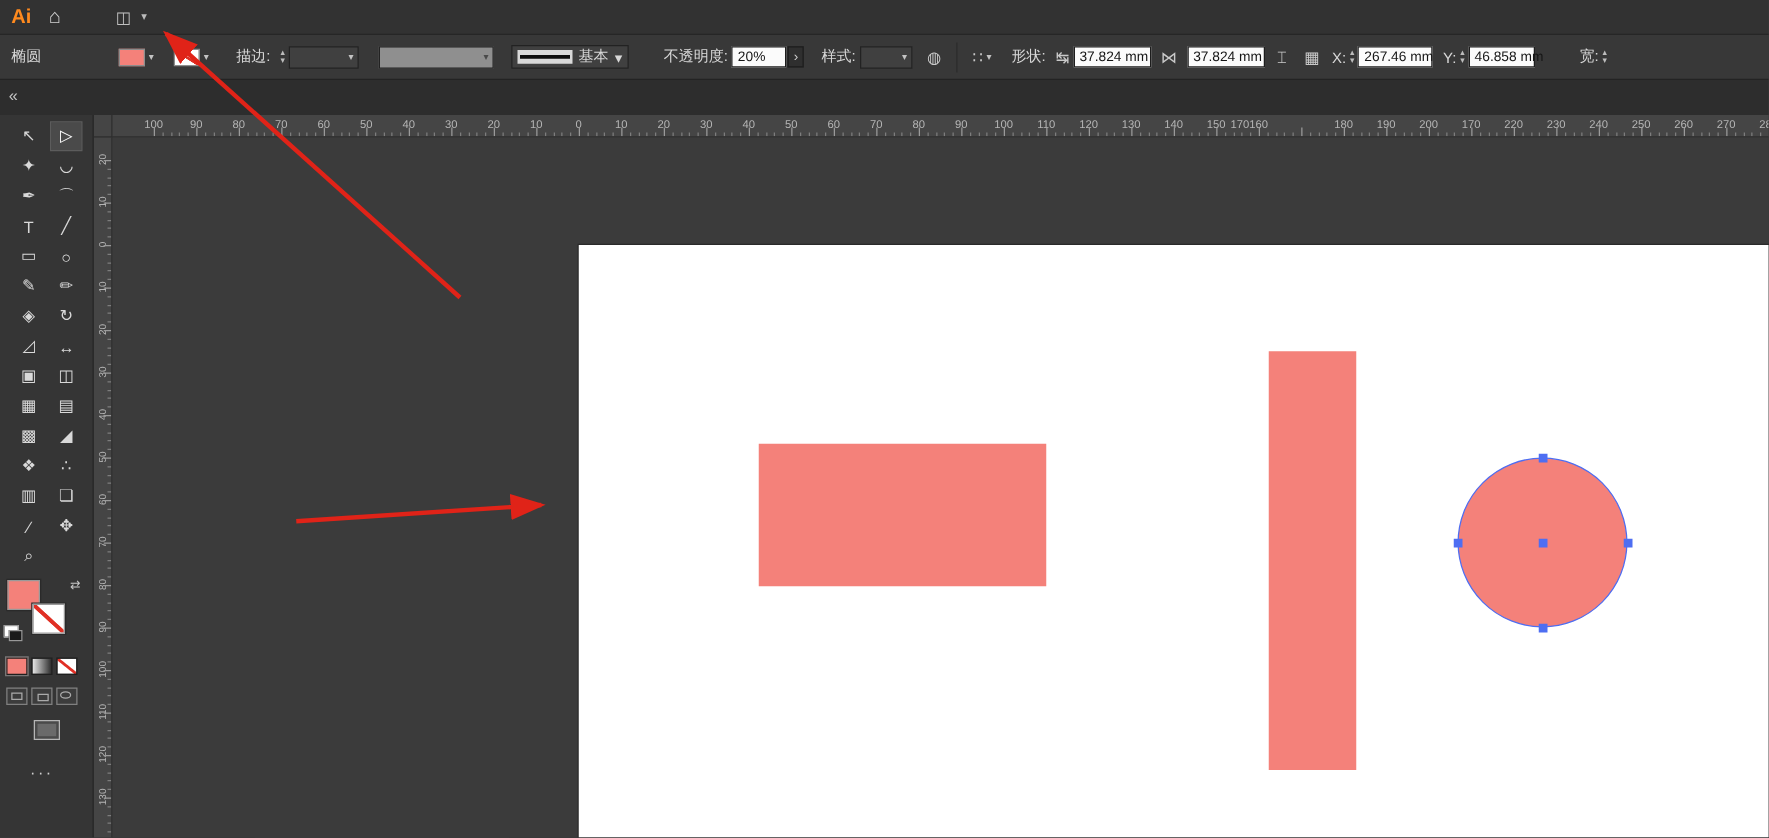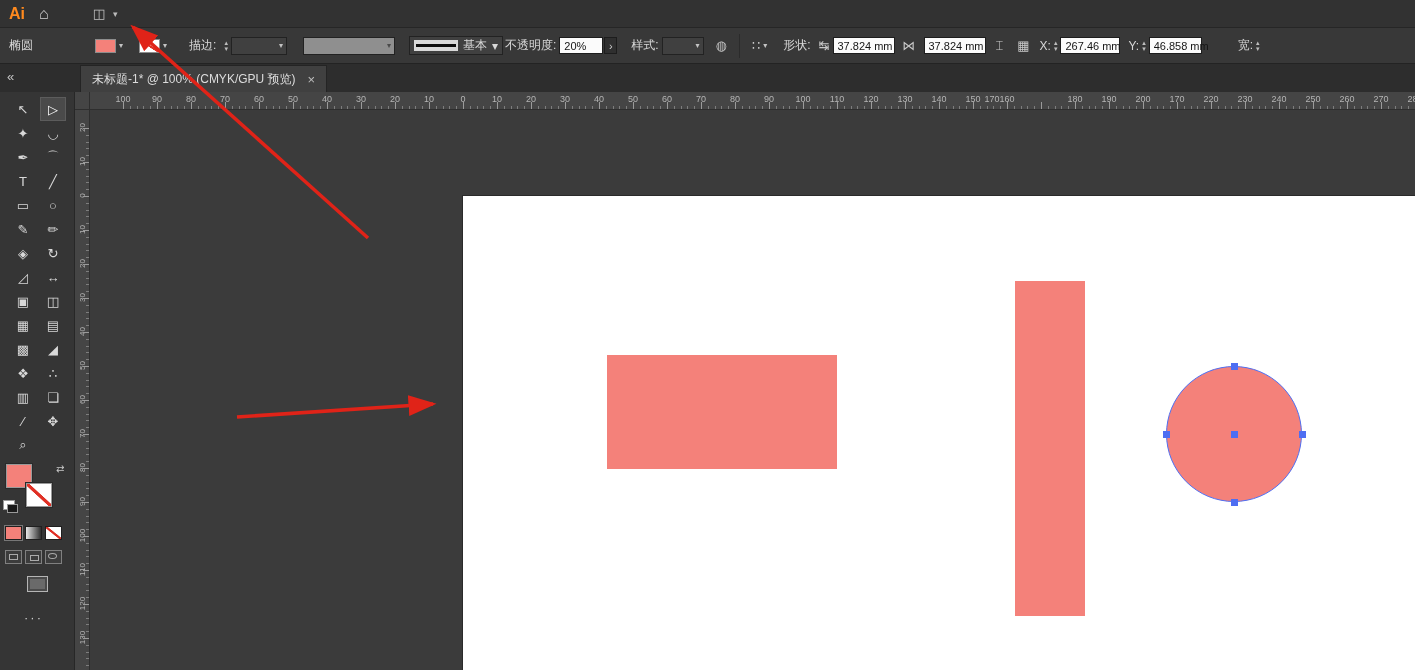--- a/index.html
+++ b/index.html
@@ -11,21 +11,21 @@
   .menubar{position:absolute;top:0;left:0;width:1415px;height:28px;background:#323232;border-bottom:1px solid #262626;display:flex;align-items:center;font-size:13px;color:#e2e2e2;z-index:6}
   .ai-logo{font-weight:bold;font-size:16px;margin:0 8px 0 9px;letter-spacing:0}
   .home-icon{font-size:16px;color:#d0d0d0;margin:0 16px 0 6px}
   .menu-items{display:flex;height:28px}
   .menu-item{padding:0 11px;line-height:28px;cursor:default}
   .ws-switch{margin-left:28px;display:flex;align-items:center;gap:5px;color:#c0c0c0;font-size:13px}
   .ws-switch .caret{font-size:9px;color:#bbb}
 
   
   .ctrlbar{position:absolute;top:28px;left:0;width:1415px;height:36px;background:#383838;border-bottom:1px solid #232323;display:flex;align-items:center;font-size:12px;color:#d8d8d8;z-index:6;white-space:nowrap;overflow:hidden}
-  .lbl{margin-left:2px}
+  .lbl{margin-left:28px}
   .lbl.ctx{margin-left:9px;width:38px}
   .swatch{display:inline-block;width:21px;height:14px;border:1px solid #8d8d8d;margin-left:6px;background:#fff;position:relative}
   .swatch.stroke-none{background:linear-gradient(to top right,#fff 44%,#e03025 46%,#e03025 54%,#fff 56%)}
   .caret{font-size:8px;color:#c3c3c3;margin-left:3px}
   .stepper{display:inline-flex;flex-direction:column;margin-left:8px;line-height:6px}
   .stepper i{font-size:7px;color:#bdbdbd;height:6px}
   .dd{display:inline-flex;align-items:center;justify-content:flex-end;height:18px;border:1px solid #222;background:#404040;margin-left:3px;padding:0 3px}
   .dd .caret2{font-size:8px;color:#c3c3c3}
   .dd.disabled{background:#8f8f8f}
   .dd.disabled .caret2{color:#4a4a4a}
@@ -155,24 +155,20 @@
   <span class="wfield" style="width:53px">46.858 mm</span>
   <span class="lbl" style="margin-left:36px">宽:</span>
   <span class="stepper" style="margin-left:3px">
       <i>▴</i>
       <i>▾</i>
     </span>
 </div>
 
 <div class="tabrow">
   <span class="collapse">«</span>
-  <div class="doc-tab">
-    <span>未标题-1* @ 100% (CMYK/GPU 预览)</span>
-    <span class="tab-close">×</span>
-  </div>
 </div>
 
 <div class="toolbar">
   <div>
       <div class="tool" style="left: 11px; top: 6px;">↖</div>
       <div class="tool active" style="left: 41px; top: 6px;">▷</div>
       <div class="tool" style="left: 11px; top: 30px;">✦</div>
       <div class="tool" style="left: 41px; top: 30px;">◡</div>
       <div class="tool" style="left: 11px; top: 54px;">✒</div>
       <div class="tool" style="left: 41px; top: 54px;">⌒</div>

